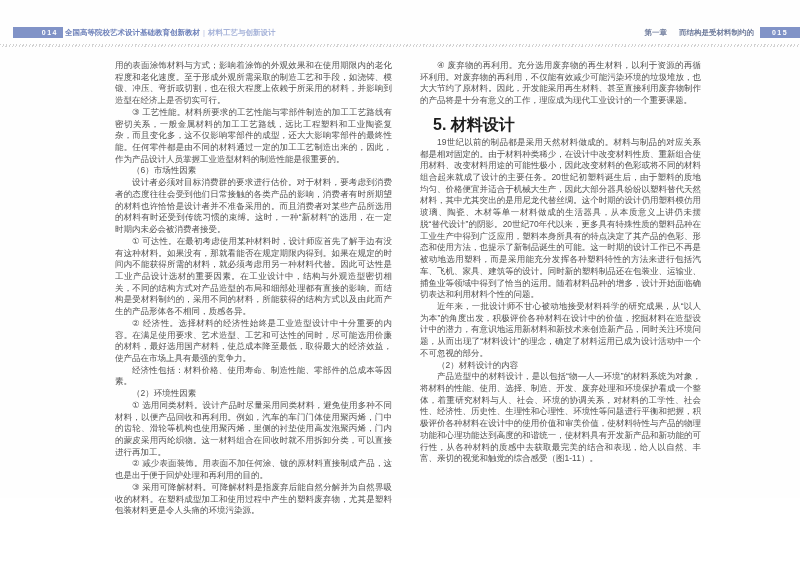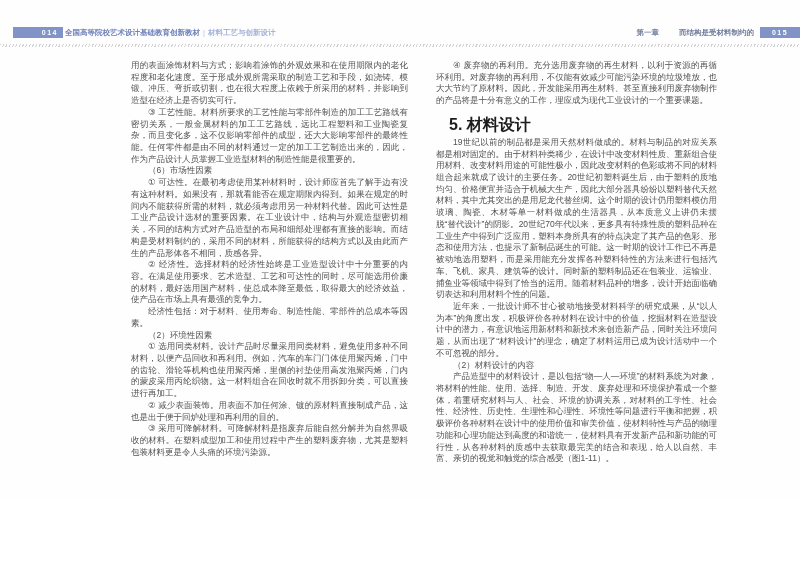--- a/index.html
+++ b/index.html
@@ -20,33 +20,33 @@
   .series-title{
     position:absolute;left:65px;top:0;font-size:7.5px;line-height:11px;
     color:#7083bb;font-weight:bold;white-space:nowrap;
   }
   .sep{color:#b9c2e0;font-weight:normal;padding:0 3px;}
   .book-title{color:#a6b3d9;font-weight:bold;}
   .chapter-title{
     position:absolute;right:46px;top:0;font-size:7.5px;line-height:11px;
     color:#6f7c9c;font-weight:bold;white-space:nowrap;
   }
-  .chapter-no{padding-right:20px;}
+  .chapter-no{padding-right:12px;}
 
   
   .head-rule{
     position:absolute;top:44px;left:0;width:800px;height:3px;
     background:repeating-linear-gradient(115deg,#c6c6c6 0 1px,rgba(0,0,0,0) 1px 3px);
     opacity:.8;
   }
 
   
   .page-text{
     position:absolute;top:60px;font-size:8.5px;line-height:11.72px;
-    color:#515151;text-align:justify;text-justify:inter-ideograph;margin-left:16px;
+    color:#515151;text-align:justify;text-justify:inter-ideograph;
   }
   .page-text.lp{left:115px;width:277px;}
   .page-text.rp{left:420px;width:281px;}
   .para{margin:0;text-indent:2em;}
   .para.cont{text-indent:0;}
   .para.heading{
     font-weight:bold;color:#1c1c1c;font-size:16px;line-height:13px;
     margin:11px 0 6px;text-indent:13px;text-align:left;
   }
 </style>
@@ -69,23 +69,24 @@
       <span>015</span>
     </div>
   </div>
 
   <div class="head-rule"></div>
 
   <div class="page-text lp" id="left-page-text">
       <p class="para cont">用的表面涂饰材料与方式；影响着涂饰的外观效果和在使用期限内的老化程度和老化速度。至于形成外观所需采取的制造工艺和手段，如浇铸、模锻、冲压、弯折或切割，也在很大程度上依赖于所采用的材料，并影响到造型在经济上是否切实可行。</p>
       <p class="para body">③ 工艺性能。材料所要求的工艺性能与零部件制造的加工工艺路线有密切关系，一般金属材料的加工工艺路线，远比工程塑料和工业陶瓷复杂，而且变化多，这不仅影响零部件的成型，还大大影响零部件的最终性能。任何零件都是由不同的材料通过一定的加工工艺制造出来的，因此，作为产品设计人员掌握工业造型材料的制造性能是很重要的。</p>
       <p class="para body">（6）市场性因素</p>
+      <p class="para body">设计者必须对目标消费群的要求进行估价。对于材料，要考虑到消费者的态度往往会受到他们日常接触的各类产品的影响，消费者有时所期望的材料也许恰恰是设计者并不准备采用的。而且消费者对某些产品所选用的材料有时还受到传统习惯的束缚。这时，一种“新材料”的选用，在一定时期内未必会被消费者接受。</p>
       <p class="para body">① 可达性。在最初考虑使用某种材料时，设计师应首先了解手边有没有这种材料。如果没有，那就看能否在规定期限内得到。如果在规定的时间内不能获得所需的材料，就必须考虑用另一种材料代替。因此可达性是工业产品设计选材的重要因素。在工业设计中，结构与外观造型密切相关，不同的结构方式对产品造型的布局和细部处理都有直接的影响。而结构是受材料制约的，采用不同的材料，所能获得的结构方式以及由此而产生的产品形体各不相同，质感各异。</p>
       <p class="para body">② 经济性。选择材料的经济性始终是工业造型设计中十分重要的内容。在满足使用要求、艺术造型、工艺和可达性的同时，尽可能选用价廉的材料，最好选用国产材料，使总成本降至最低，取得最大的经济效益，使产品在市场上具有最强的竞争力。</p>
-      <p class="para body">经济性包括：对于材料、使用寿命、制造性能、零部件的总成本等因素。</p>
+      <p class="para body">经济性包括：材料价格、使用寿命、制造性能、零部件的总成本等因素。</p>
       <p class="para body">（2）环境性因素</p>
       <p class="para body">① 选用同类材料。设计产品时尽量采用同类材料，避免使用多种不同材料，以便产品回收和再利用。例如，汽车的车门门体使用聚丙烯，门中的齿轮、滑轮等机构也使用聚丙烯，里侧的衬垫使用高发泡聚丙烯，门内的蒙皮采用丙纶织物。这一材料组合在回收时就不用拆卸分类，可以直接进行再加工。</p>
       <p class="para body">② 减少表面装饰。用表面不加任何涂、镀的原材料直接制成产品，这也是出于便于回炉处理和再利用的目的。</p>
       <p class="para body">③ 采用可降解材料。可降解材料是指废弃后能自然分解并为自然界吸收的材料。在塑料成型加工和使用过程中产生的塑料废弃物，尤其是塑料包装材料更是令人头痛的环境污染源。</p>
     </div>
   <div class="page-text rp" id="right-page-text">
       <p class="para body">④ 废弃物的再利用。充分选用废弃物的再生材料，以利于资源的再循环利用。对废弃物的再利用，不仅能有效减少可能污染环境的垃圾堆放，也大大节约了原材料。因此，开发能采用再生材料、甚至直接利用废弃物制作的产品将是十分有意义的工作，理应成为现代工业设计的一个重要课题。</p>
       <p class="para heading">5. 材料设计</p>
       <p class="para body">19世纪以前的制品都是采用天然材料做成的。材料与制品的对应关系都是相对固定的。由于材料种类稀少，在设计中改变材料性质、重新组合使用材料、改变材料用途的可能性极小，因此改变材料的色彩或将不同的材料组合起来就成了设计的主要任务。20世纪初塑料诞生后，由于塑料的质地均匀、价格便宜并适合于机械大生产，因此大部分器具纷纷以塑料替代天然材料，其中尤其突出的是用尼龙代替丝绸。这个时期的设计仍用塑料模仿用玻璃、陶瓷、木材等单一材料做成的生活器具，从本质意义上讲仍未摆脱“替代设计”的阴影。20世纪70年代以来，更多具有特殊性质的塑料品种在工业生产中得到广泛应用，塑料本身所具有的特点决定了其产品的色彩、形态和使用方法，也提示了新制品诞生的可能。这一时期的设计工作已不再是被动地选用塑料，而是采用能充分发挥各种塑料特性的方法来进行包括汽车、飞机、家具、建筑等的设计。同时新的塑料制品还在包装业、运输业、捕鱼业等领域中得到了恰当的运用。随着材料品种的增多，设计开始面临确切表达和利用材料个性的问题。</p>
       <p class="para body">近年来，一批设计师不甘心被动地接受材料科学的研究成果，从“以人为本”的角度出发，积极评价各种材料在设计中的价值，挖掘材料在造型设计中的潜力，有意识地运用新材料和新技术来创造新产品，同时关注环境问题，从而出现了“材料设计”的理念，确定了材料运用已成为设计活动中一个不可忽视的部分。</p>

